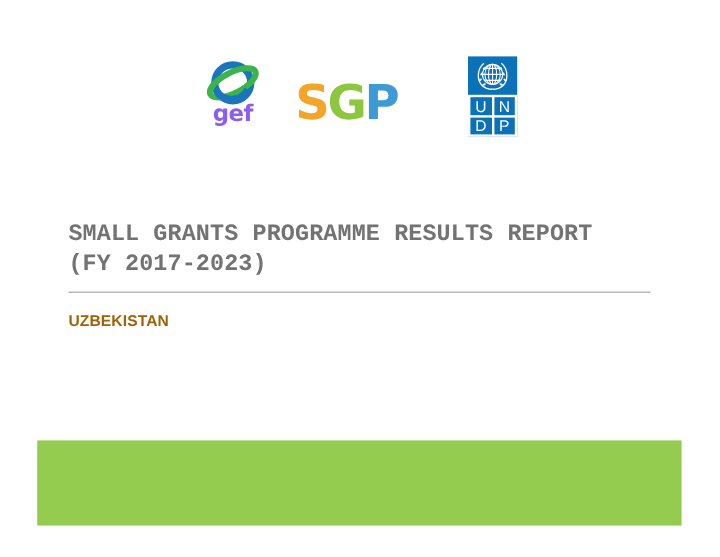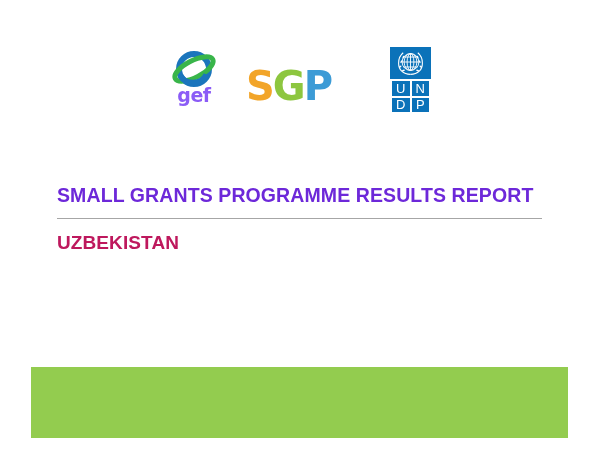--- a/index.html
+++ b/index.html
@@ -129,41 +129,41 @@
   }
 
   
   .title-block {
     position: absolute;
     left: 57px;
     top: 183px;
     width: 486px;
   }
   .report-title {
-    font-family: Liberation Sans, sans-serif;
+    font-family: Liberation Mono, monospace;
     font-weight: bold;
     font-size: 19.5px;
     line-height: 25px;
-    color: #6d28d9;
+    color: #737373;
     margin: 0;
     letter-spacing: 0.1px;
   }
   .title-rule {
     margin-top: 10px;
     width: 485px;
     height: 1px;
     background: #a6a6a6;
   }
   .country-name {
     margin-top: 12px;
     font-family: "Liberation Sans", sans-serif;
     font-weight: bold;
-    font-size: 19px;
+    font-size: 13px;
     line-height: 24px;
-    color: #be185d;
+    color: #a16207;
     letter-spacing: 0.1px;
   }
 
   
   .green-band {
     position: absolute;
     left: 31px;
     top: 367px;
     width: 537px;
     height: 71px;
@@ -232,18 +232,19 @@
       <div class="undp-cell">D</div>
       <div class="undp-cell">P</div>
     </div>
   </div>
 
 </div>
 
 <div class="title-block">
   <div class="report-title">
     <div>SMALL GRANTS PROGRAMME RESULTS REPORT</div>
+    <div>(FY 2017-2023)</div>
   </div>
   <div class="title-rule"></div>
   <div class="country-name">UZBEKISTAN</div>
 </div>
 
 <div class="green-band"></div>
 
 </body></html>

